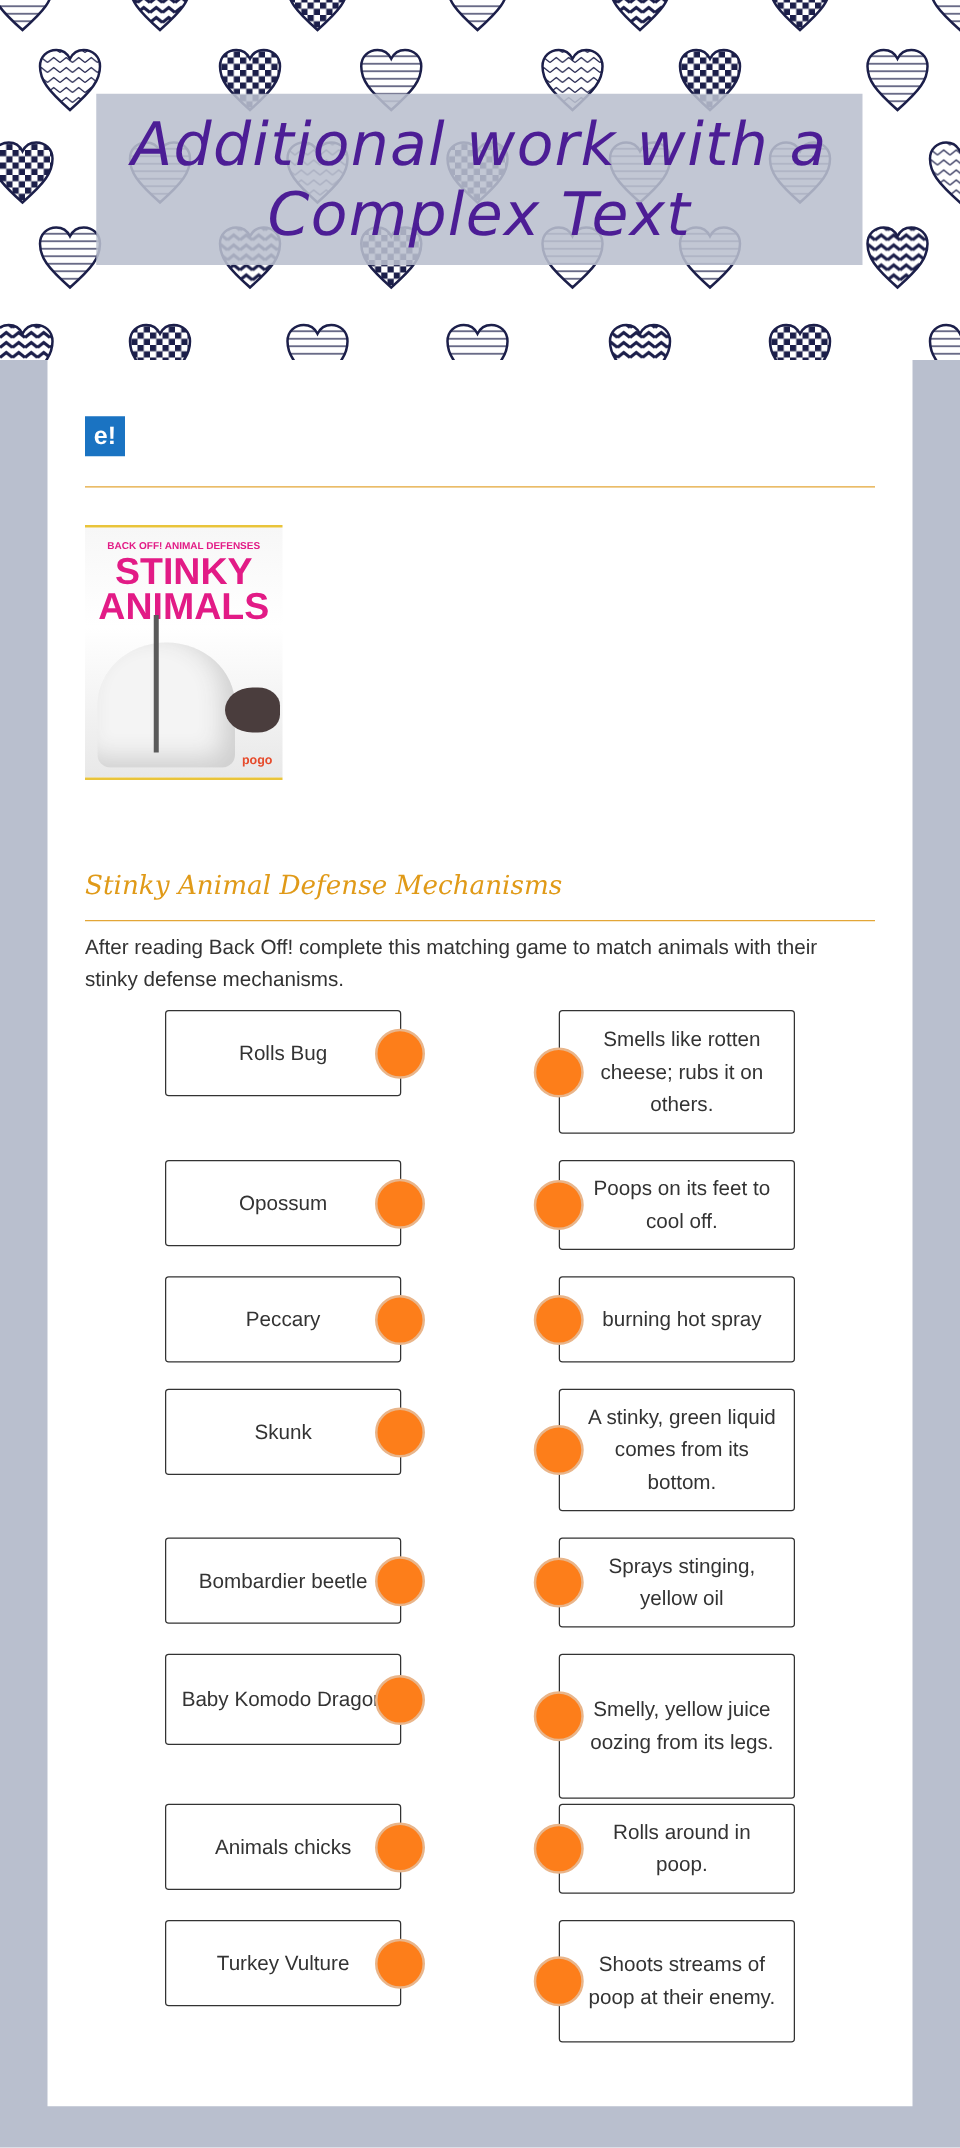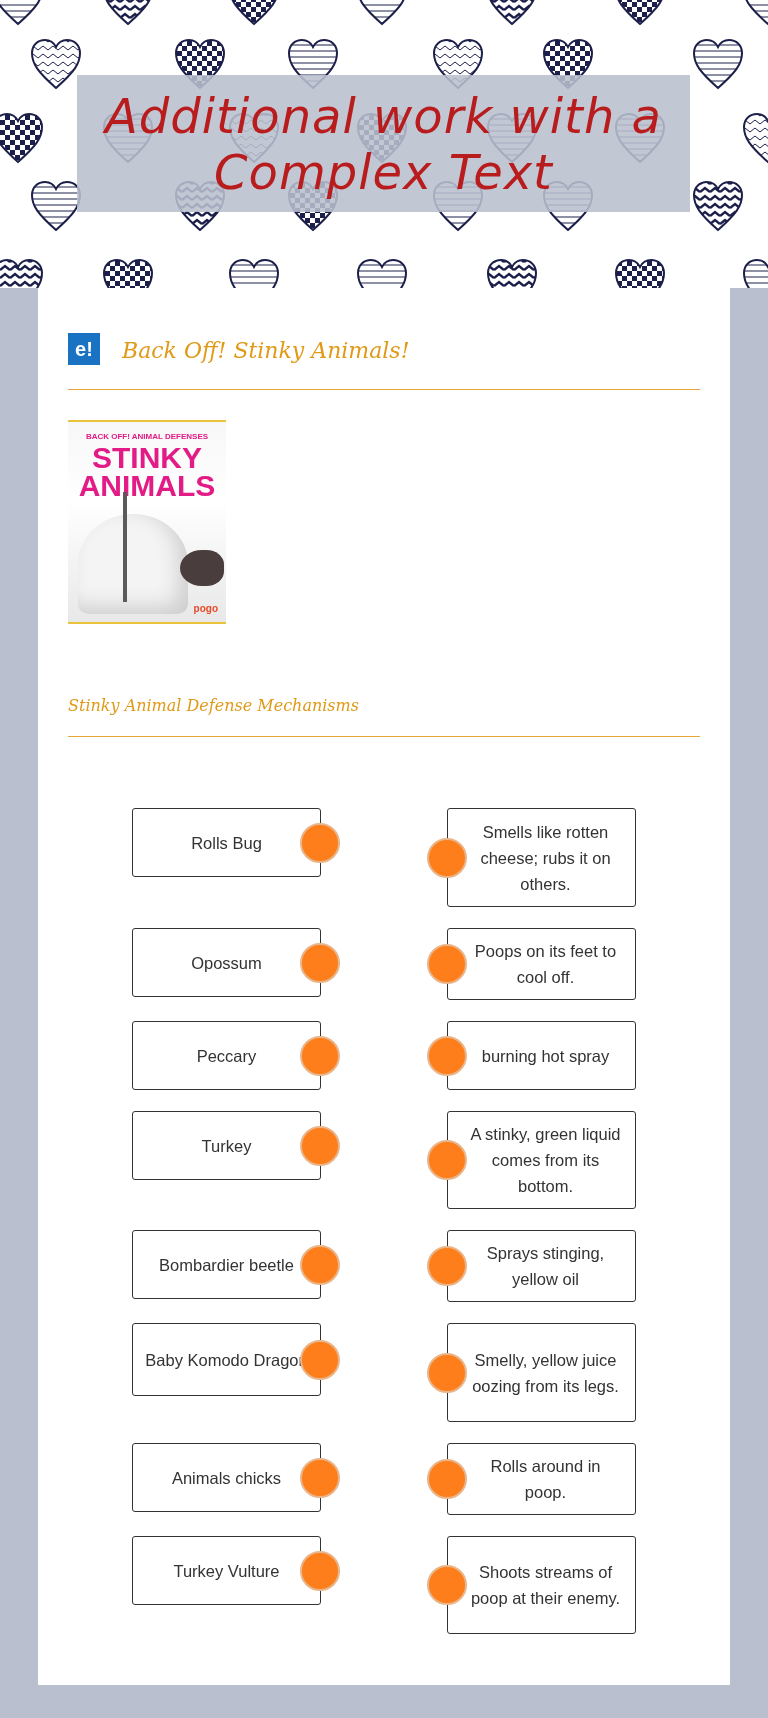--- a/index.html
+++ b/index.html
@@ -16,21 +16,21 @@
   .heart {
     position: absolute; width: 56px; height: 56px;
   }
   .heart svg { width: 100%; height: 100%; }
   .hero-title-box {
     position: absolute; left: 77px; top: 75px; width: 613px; height: 137px;
     background: rgba(185,191,206,0.88);
     display: flex; align-items: center; justify-content: center; text-align: center;
   }
   .hero-title {
-    color: #b91c1c; font-family: "DejaVu Sans", sans-serif; font-weight: 300;
+    color: #4c1d95; font-family: "DejaVu Sans", sans-serif; font-weight: 300;
     font-size: 48px; line-height: 56px; letter-spacing: 1px; margin: 0;
     font-style: italic;
   }
   .card {
     position: absolute; left: 38px; top: 288px; width: 692px; height: 1397px;
     background: #ffffff;
   }
   .abs { position: absolute; }
   .logo {
     left: 30px; top: 45px; width: 32px; height: 32px; background: #1a73c2;
@@ -343,60 +343,60 @@
           <path d="M28 52 C10 36 4 28 4 17 C4 9 10 4 17 4 C22 4 26 7 28 11 C30 7 34 4 39 4 C46 4 52 9 52 17 C52 28 46 36 28 52 Z" fill="url(#p4_6)" stroke="#1c1f4a" stroke-width="2"></path>
         </svg></div>
     </div>
   <div class="hero-title-box">
     <h1 class="hero-title">Additional work with a Complex Text</h1>
   </div>
 </div>
 
 <div class="card">
   <div class="abs logo">e!</div>
-  <div class="abs hand-title" style="left:84px; top:50px;">Back Off! Stinky Animals!</div>
   <div class="abs rule" style="top:101px;"></div>
 
   <div class="abs book">
     <div class="series">BACK OFF! ANIMAL DEFENSES</div>
     <div class="big" style="top:22px;">STINKY</div>
     <div class="big" style="top:50px;">ANIMALS</div>
     <div class="skunk-body"></div>
     <div class="skunk-tail"></div>
     <div class="skunk-head"></div>
     <div class="pogo">pogo</div>
   </div>
 
-  <div class="abs hand-title" style="left:30px; top:408px; font-size:16px;">Stinky Animal Defense Mechanisms</div>
+  <div class="abs hand-title" style="left:30px; top:408px; font-size:21px;">Stinky Animal Defense Mechanisms</div>
   <div class="abs rule" style="top:448px;"></div>
+  <div class="abs instructions">After reading Back Off! complete this matching game to match animals with their stinky defense mechanisms.</div>
 
   <div id="matching">
       <div class="match-box" style="left: 94px; top: 520px; width: 189px; height: 69px;">Rolls Bug</div>
       <div class="dot" style="left: 262px; top: 534.5px;"></div>
       <div class="match-box" style="left: 409px; top: 520px; width: 189px; height: 99px; padding: 0px 12px 0px 20px;">Smells like rotten cheese; rubs it on others.</div>
       <div class="dot" style="left: 389px; top: 549.5px;"></div>
       <div class="match-box" style="left: 94px; top: 640px; width: 189px; height: 69px;">Opossum</div>
       <div class="dot" style="left: 262px; top: 654.5px;"></div>
       <div class="match-box" style="left: 409px; top: 640px; width: 189px; height: 72px; padding: 0px 12px 0px 20px; text-align: center;">Poops on its feet to cool off.</div>
       <div class="dot" style="left: 389px; top: 656px;"></div>
       <div class="match-box" style="left: 94px; top: 733px; width: 189px; height: 69px;">Peccary</div>
       <div class="dot" style="left: 262px; top: 747.5px;"></div>
       <div class="match-box" style="left: 409px; top: 733px; width: 189px; height: 69px; padding: 0px 12px 0px 20px;">burning hot spray</div>
       <div class="dot" style="left: 389px; top: 747.5px;"></div>
-      <div class="match-box" style="left: 94px; top: 823px; width: 189px; height: 69px;">Turkey</div>
+      <div class="match-box" style="left: 94px; top: 823px; width: 189px; height: 69px;">Skunk</div>
       <div class="dot" style="left: 262px; top: 837.5px;"></div>
       <div class="match-box" style="left: 409px; top: 823px; width: 189px; height: 98px; padding: 0px 12px 0px 20px;">A stinky, green liquid comes from its bottom.</div>
       <div class="dot" style="left: 389px; top: 852px;"></div>
       <div class="match-box" style="left: 94px; top: 942px; width: 189px; height: 69px;">Bombardier beetle</div>
       <div class="dot" style="left: 262px; top: 956.5px;"></div>
       <div class="match-box" style="left: 409px; top: 942px; width: 189px; height: 72px; padding: 0px 12px 0px 20px;">Sprays stinging, yellow oil</div>
       <div class="dot" style="left: 389px; top: 958px;"></div>
       <div class="match-box" style="left: 94px; top: 1035px; width: 189px; height: 73px;">Baby Komodo Dragon</div>
       <div class="dot" style="left: 262px; top: 1051.5px;"></div>
-      <div class="match-box" style="left: 409px; top: 1035px; width: 189px; height: 99px; padding: 0px 12px 0px 20px;">Smelly, yellow juice oozing from its legs.</div>
+      <div class="match-box" style="left: 409px; top: 1035px; width: 189px; height: 116px; padding: 0px 12px 0px 20px;">Smelly, yellow juice oozing from its legs.</div>
       <div class="dot" style="left: 389px; top: 1064.5px;"></div>
       <div class="match-box" style="left: 94px; top: 1155px; width: 189px; height: 69px;">Animals chicks</div>
       <div class="dot" style="left: 262px; top: 1169.5px;"></div>
       <div class="match-box" style="left: 409px; top: 1155px; width: 189px; height: 72px; padding: 0px 12px 0px 20px;">Rolls around in poop.</div>
       <div class="dot" style="left: 389px; top: 1171px;"></div>
       <div class="match-box" style="left: 94px; top: 1248px; width: 189px; height: 69px;">Turkey Vulture</div>
       <div class="dot" style="left: 262px; top: 1262.5px;"></div>
       <div class="match-box" style="left: 409px; top: 1248px; width: 189px; height: 98px; padding: 0px 12px 0px 20px;">Shoots streams of poop at their enemy.</div>
       <div class="dot" style="left: 389px; top: 1277px;"></div>
     </div>

